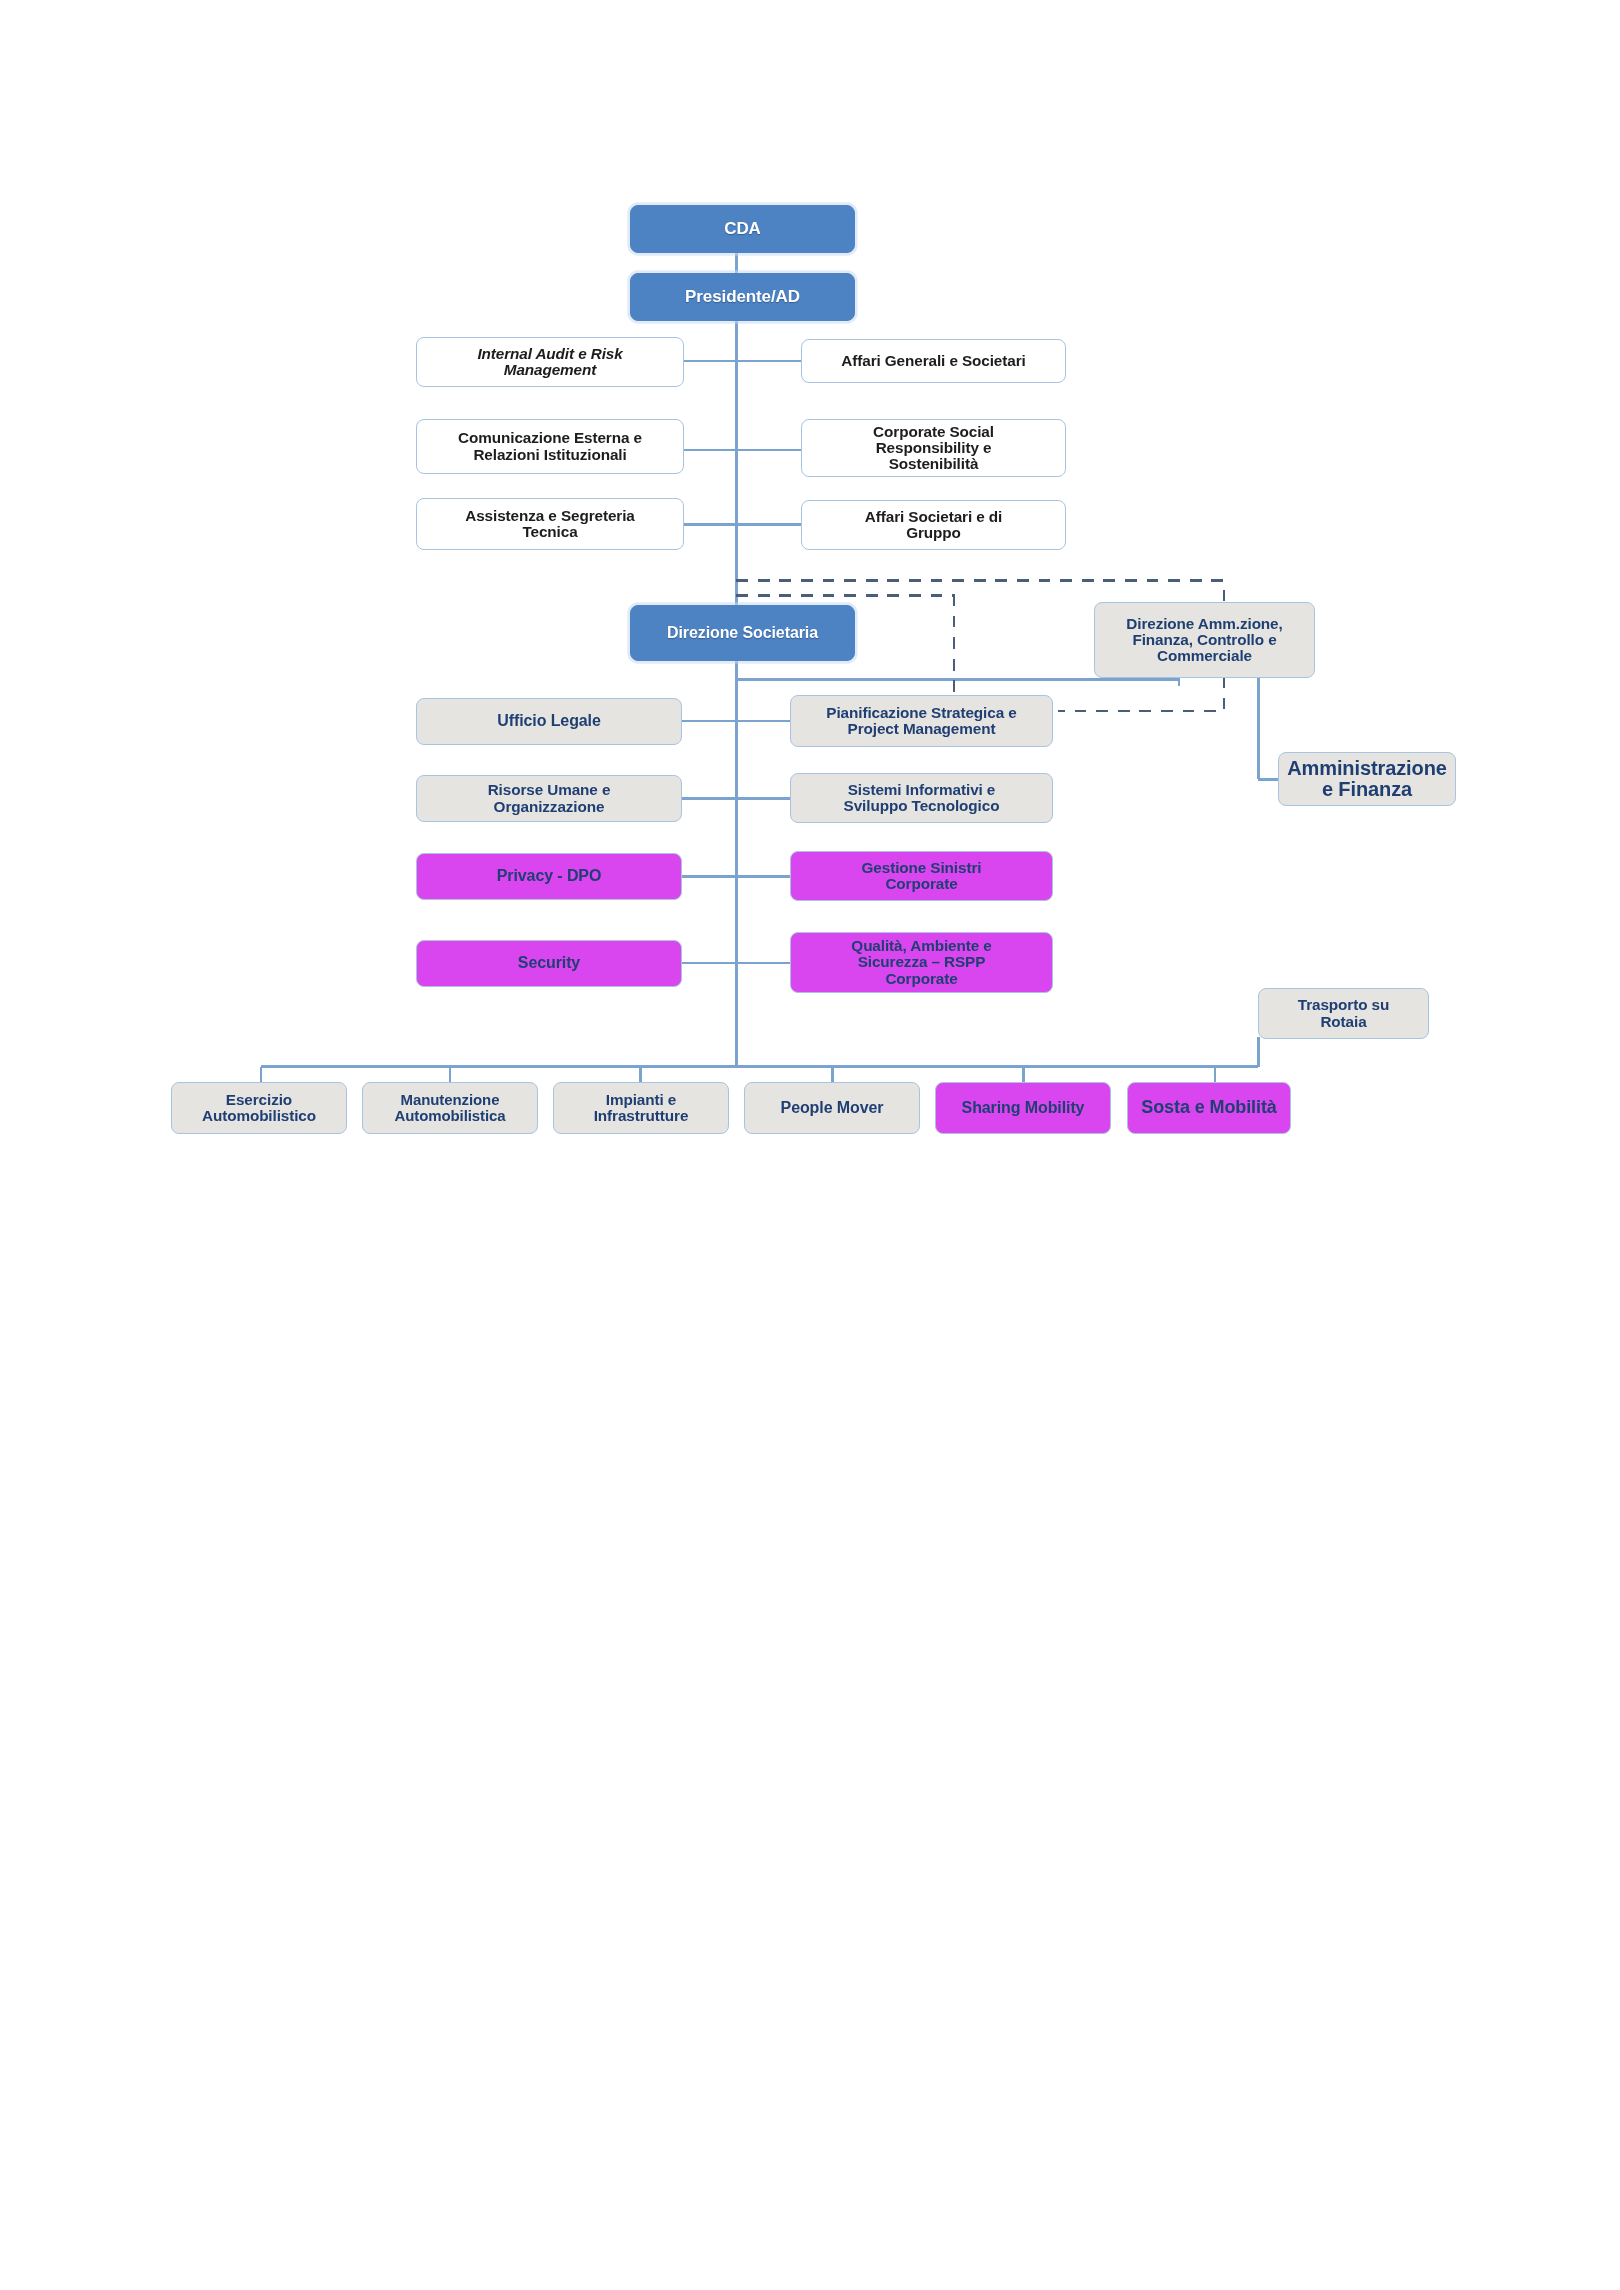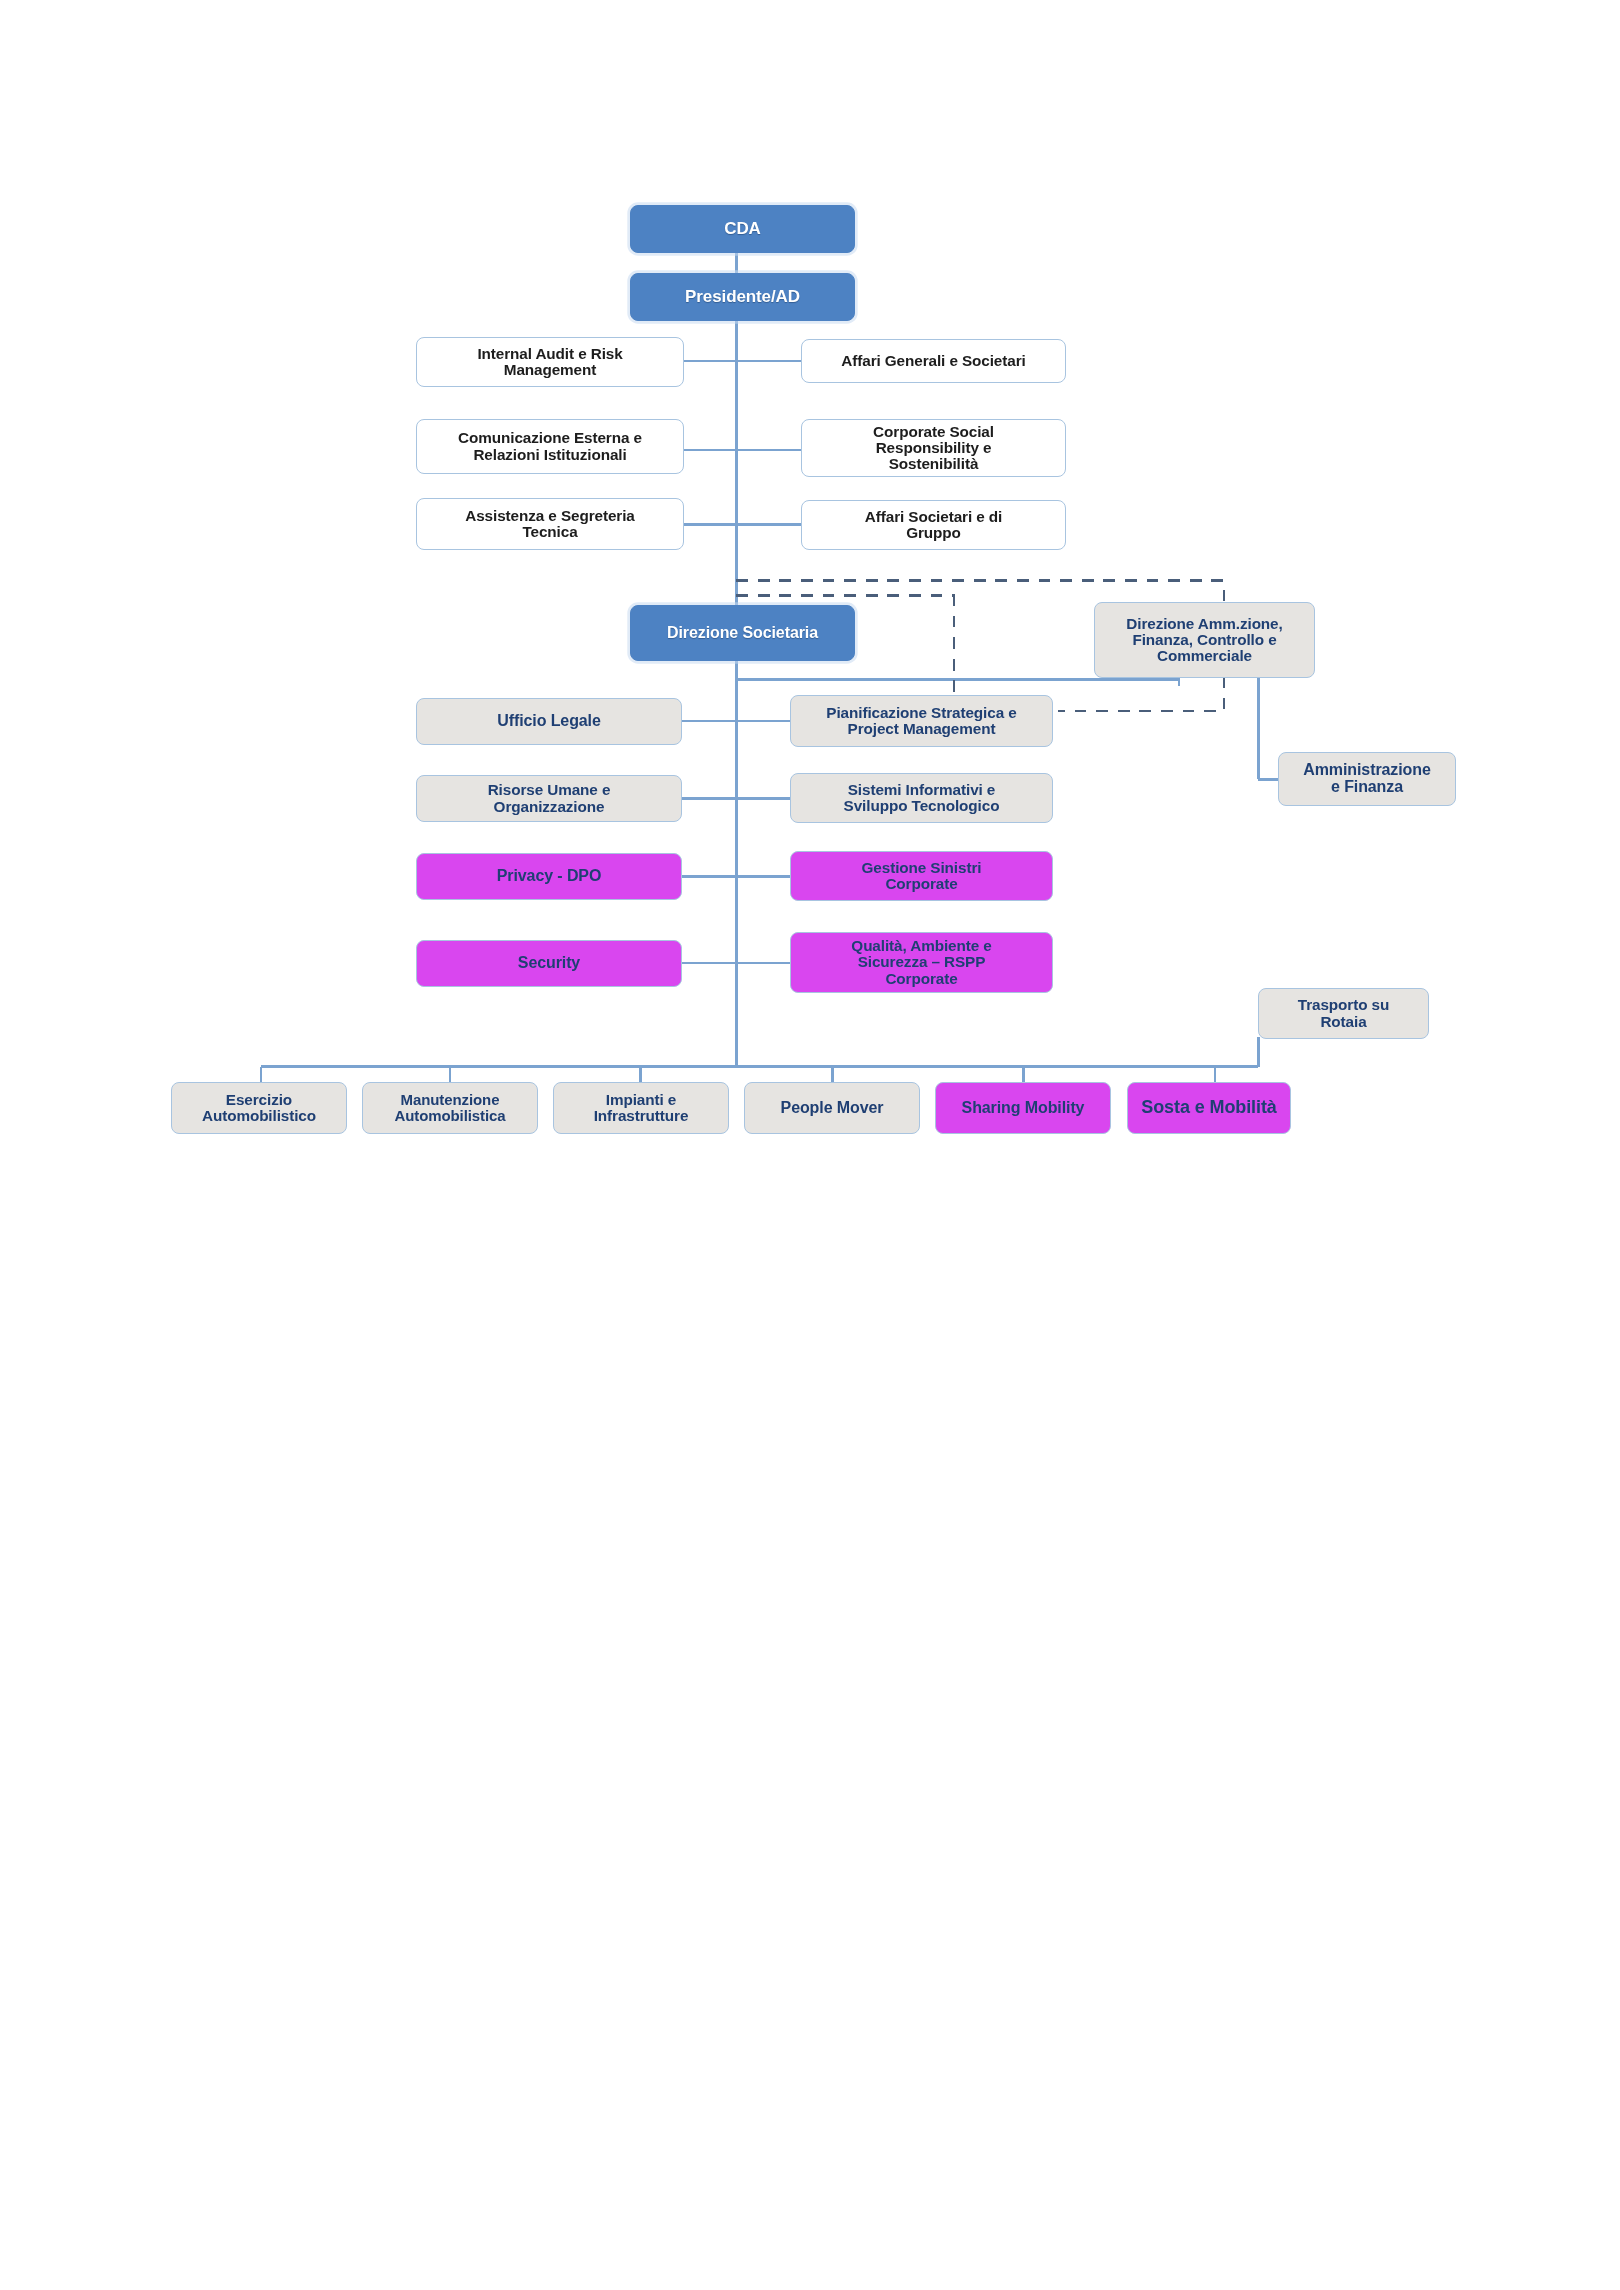--- a/index.html
+++ b/index.html
@@ -138,21 +138,21 @@
     </svg>
 
     <div class="node blue" style="left:630px; top:205px; width:225px; height:48px; font-size:17px;">
       <span class="node-label">CDA</span>
     </div>
 
     <div class="node blue" style="left:630px; top:273px; width:225px; height:48px; font-size:17px;">
       <span class="node-label">Presidente/AD</span>
     </div>
 
-    <div class="node white-black" style="left:416px; top:337px; width:268px; height:50px; font-size:15.3px;">
+    <div class="node white-black" style="left:416px; top:337px; width:268px; height:50px; font-size:15.3px;font-style:italic;">
       <span class="node-label">Internal Audit e Risk
 Management</span>
     </div>
     <div class="node white-black" style="left:416px; top:419px; width:268px; height:55px; font-size:15.3px;">
       <span class="node-label">Comunicazione  Esterna e
 Relazioni Istituzionali</span>
     </div>
     <div class="node white-black" style="left:416px; top:498px; width:268px; height:52px; font-size:15.3px;">
       <span class="node-label">Assistenza e Segreteria
 Tecnica</span>
@@ -174,21 +174,21 @@
     <div class="node blue" style="left:630px; top:605px; width:225px; height:56px; font-size:16px;">
       <span class="node-label">Direzione Societaria</span>
     </div>
 
     <div class="node grey-blue" style="left:1094px; top:602px; width:221px; height:76px; font-size:15.3px;">
       <span class="node-label">Direzione Amm.zione,
 Finanza, Controllo e
 Commerciale</span>
     </div>
 
-    <div class="node grey-blue" style="left:1278px; top:752px; width:178px; height:54px; font-size:16px;">
+    <div class="node grey-blue" style="left:1278px; top:752px; width:178px; height:54px; font-size:20px;">
       <span class="node-label">Amministrazione
 e Finanza</span>
     </div>
 
     <div class="node grey-blue" style="left:416px; top:698px; width:266px; height:47px; font-size:16px;">
       <span class="node-label">Ufficio Legale</span>
     </div>
     <div class="node grey-blue" style="left:416px; top:775px; width:266px; height:47px; font-size:15.3px;">
       <span class="node-label">Risorse Umane e
 Organizzazione</span>

